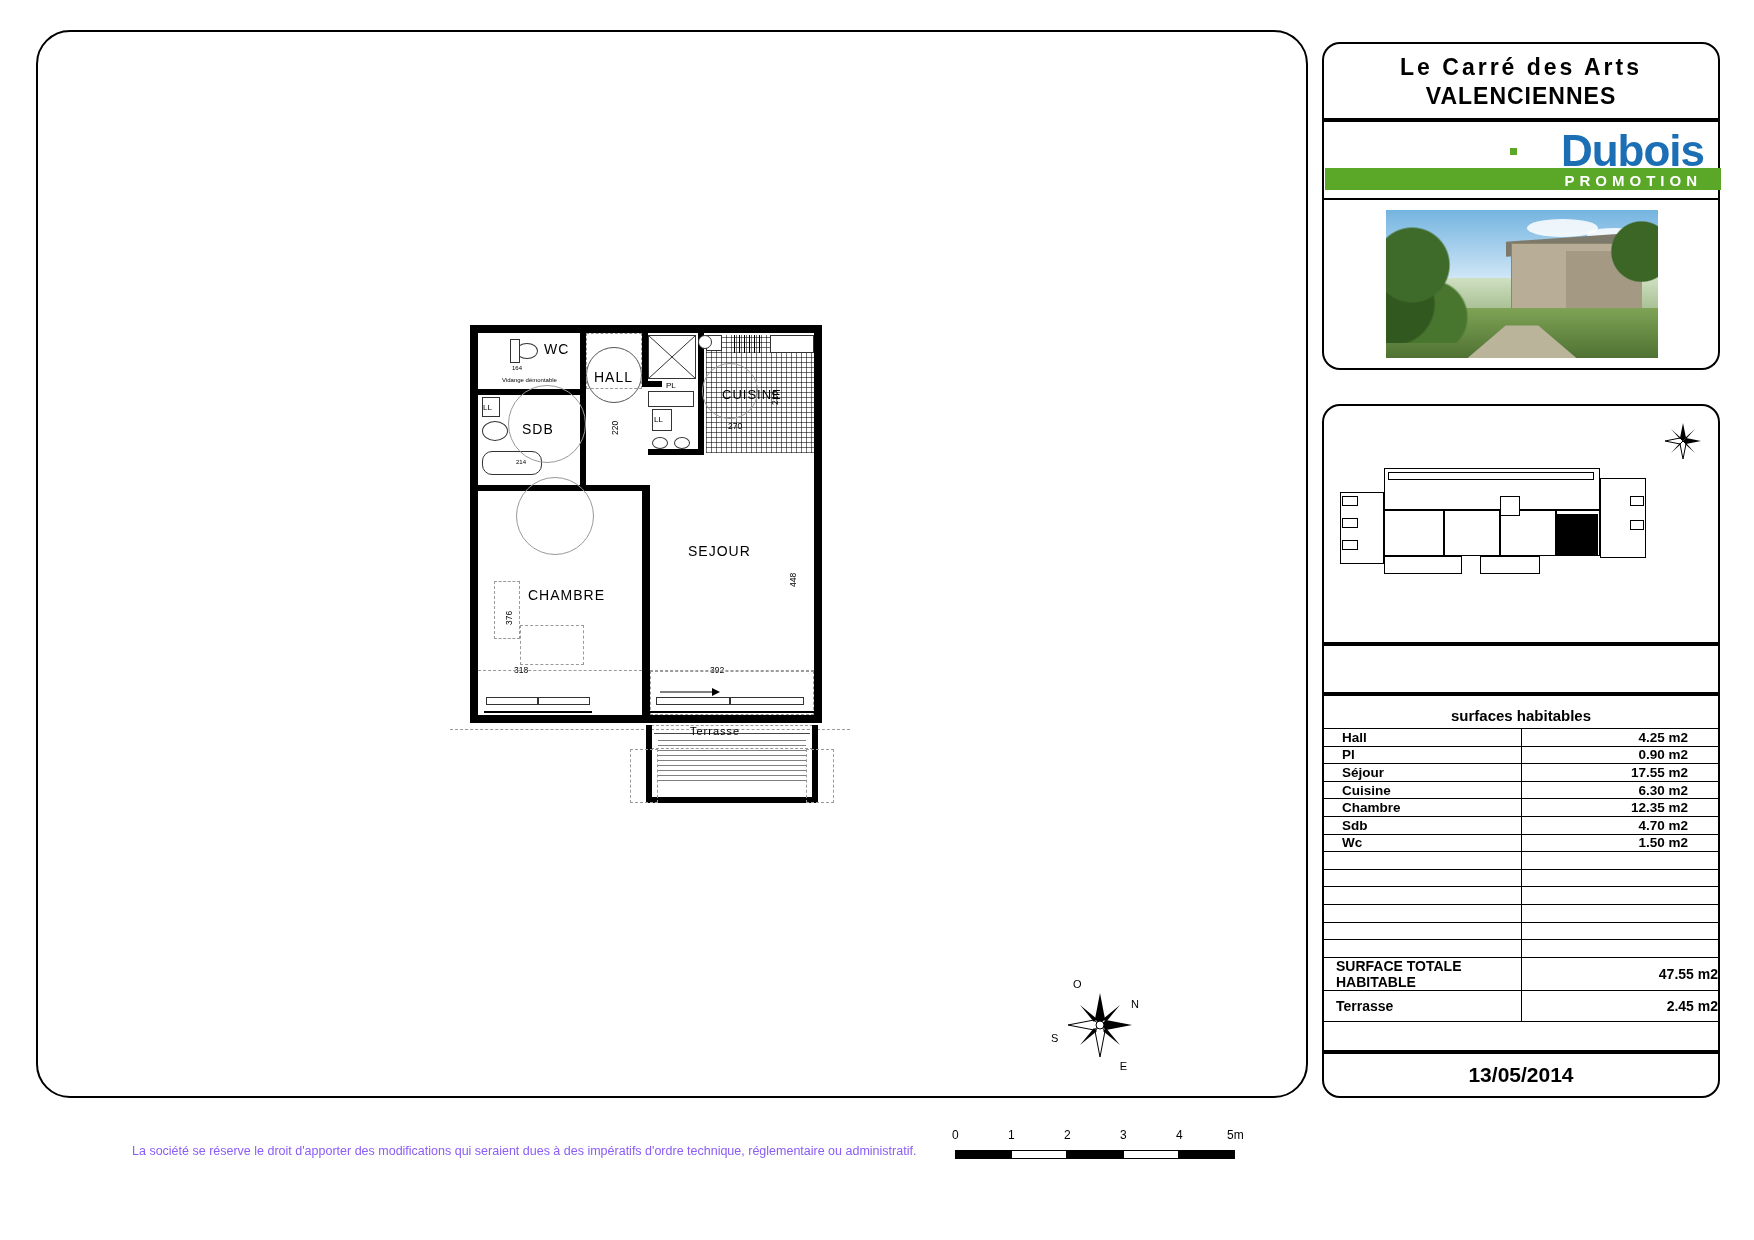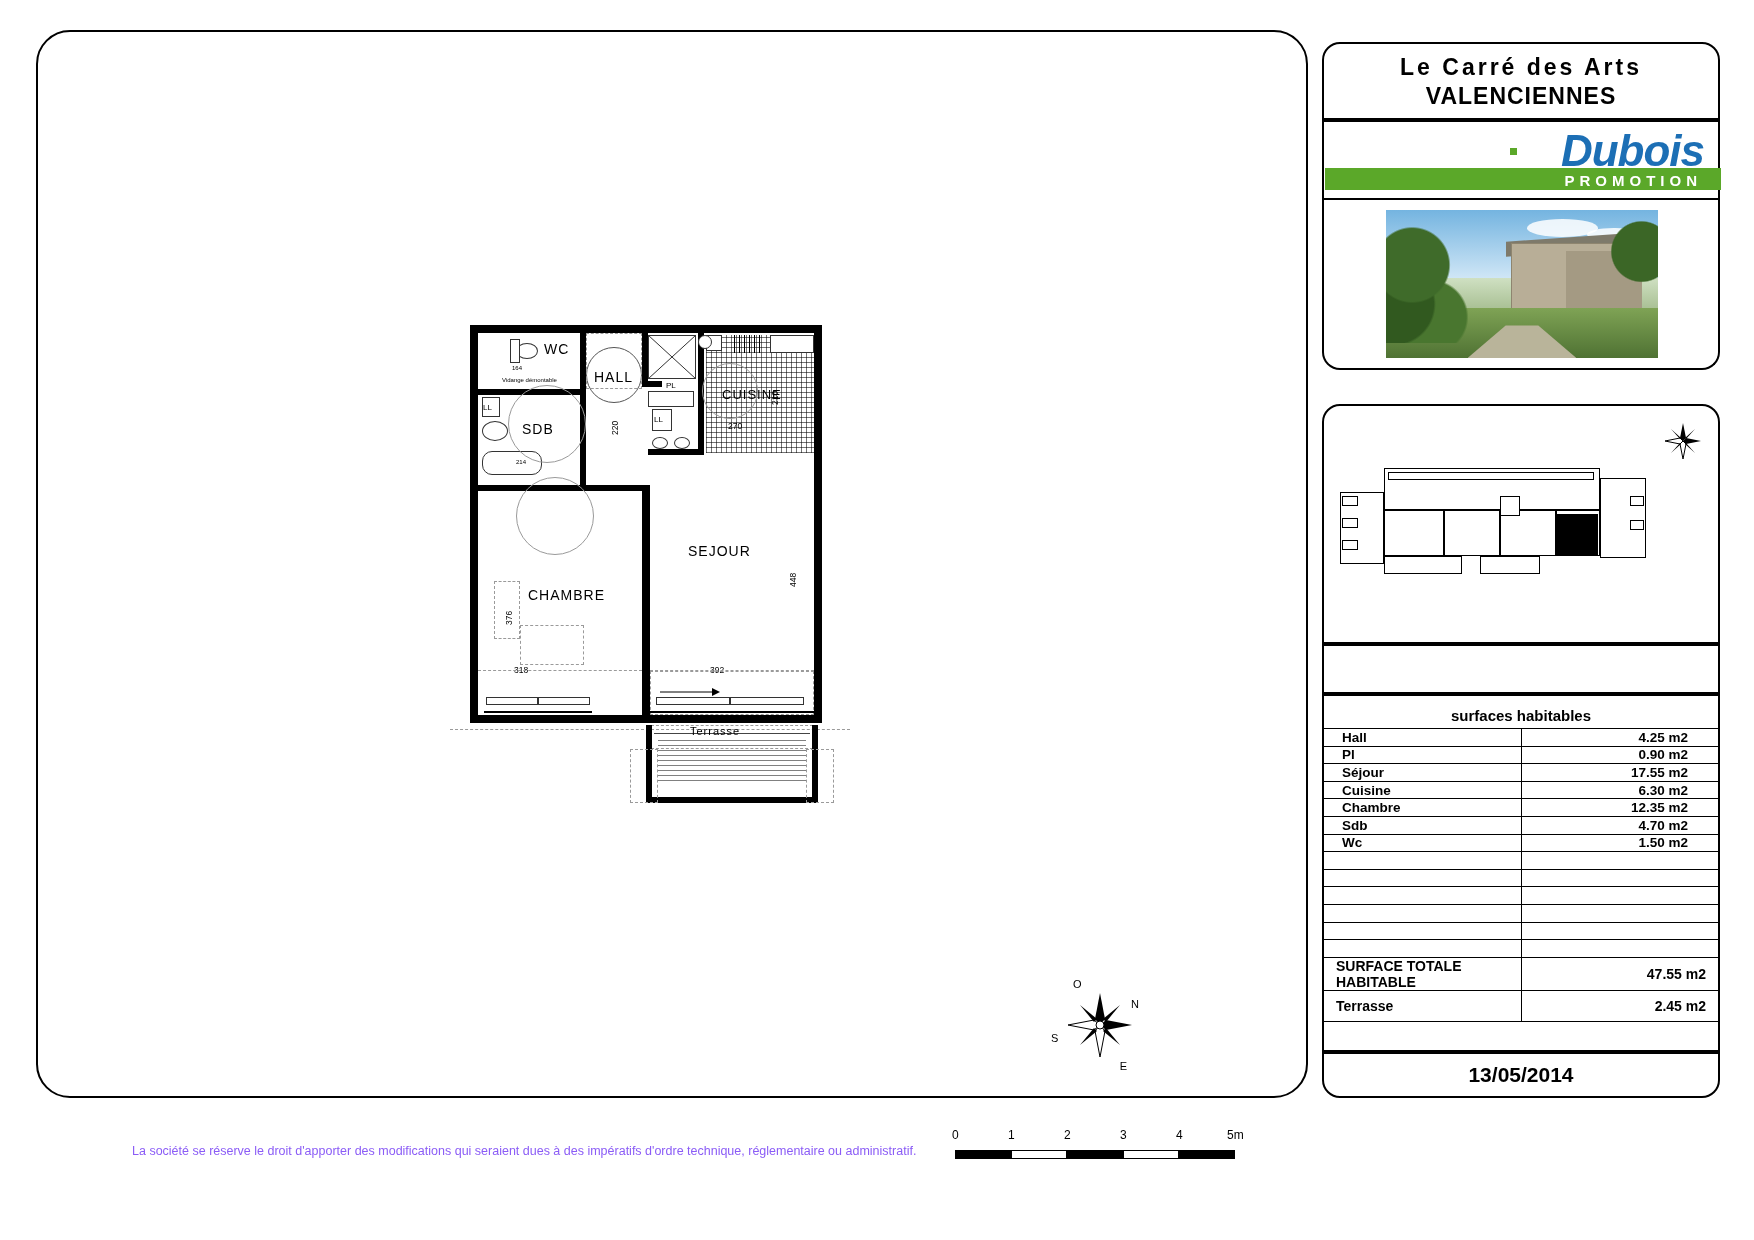--- a/index.html
+++ b/index.html
@@ -61,21 +61,20 @@
   }
   .logo-wrap {
     position: relative;
     width: 100%; height: 100%;
   }
   .logo-dubois {
     position: absolute;
     right: 14px; top: 4px;
     font-size: 44px;
     font-weight: bold;
-    font-style: italic;
     color: #1c6fb5;
     letter-spacing: -1px;
   }
   .logo-dot {
     position: absolute;
     left: 186px; top: 26px;
     width: 7px; height: 7px;
     background: #5ba829;
   }
   .logo-bar {
@@ -189,21 +188,21 @@
   .surf-table td.name { padding-left: 18px; width: 50%; }
   .surf-table td.val  { text-align: right; padding-right: 30px; border-left: 1px solid #000; }
   .surf-table tr.empty td { height: 16.6px; }
   .totals td {
     font-size: 14px;
     font-weight: bold;
     border-bottom: 1.5px solid #000;
     height: 30px;
   }
   .totals td.name { padding-left: 12px; }
-  .totals td.val { text-align: right; padding-right: 12px; }
+  .totals td.val { text-align: right; padding-right: 0; }
   .panel-date {
     left: 1322px; top: 1052px; width: 398px; height: 46px;
     border-radius: 0 0 18px 18px;
     display: flex; align-items: center; justify-content: center;
     font-size: 21px; font-weight: bold;
   }
   
   .disclaimer {
     position: absolute;
     left: 92px; top: 1144px;

